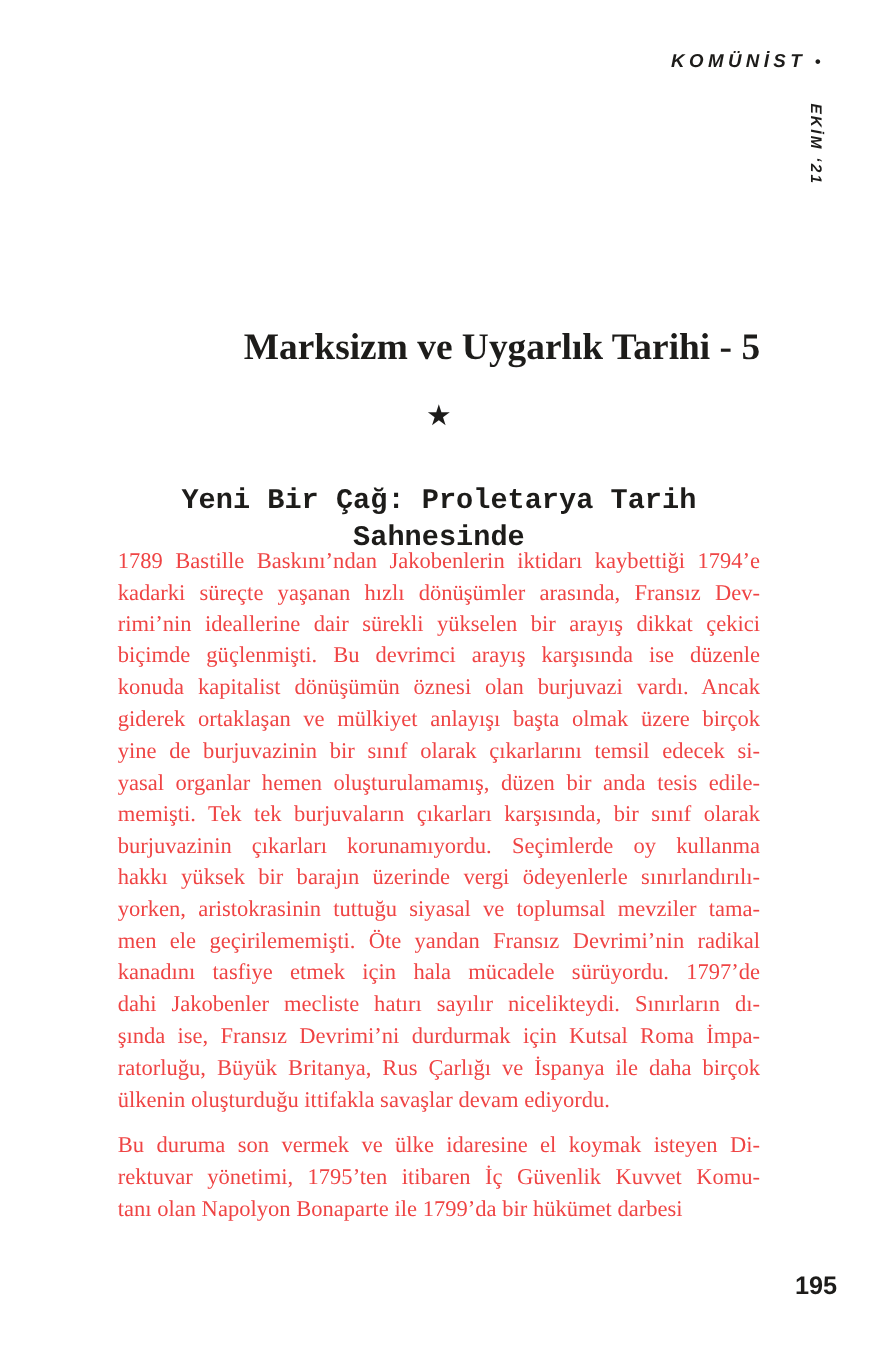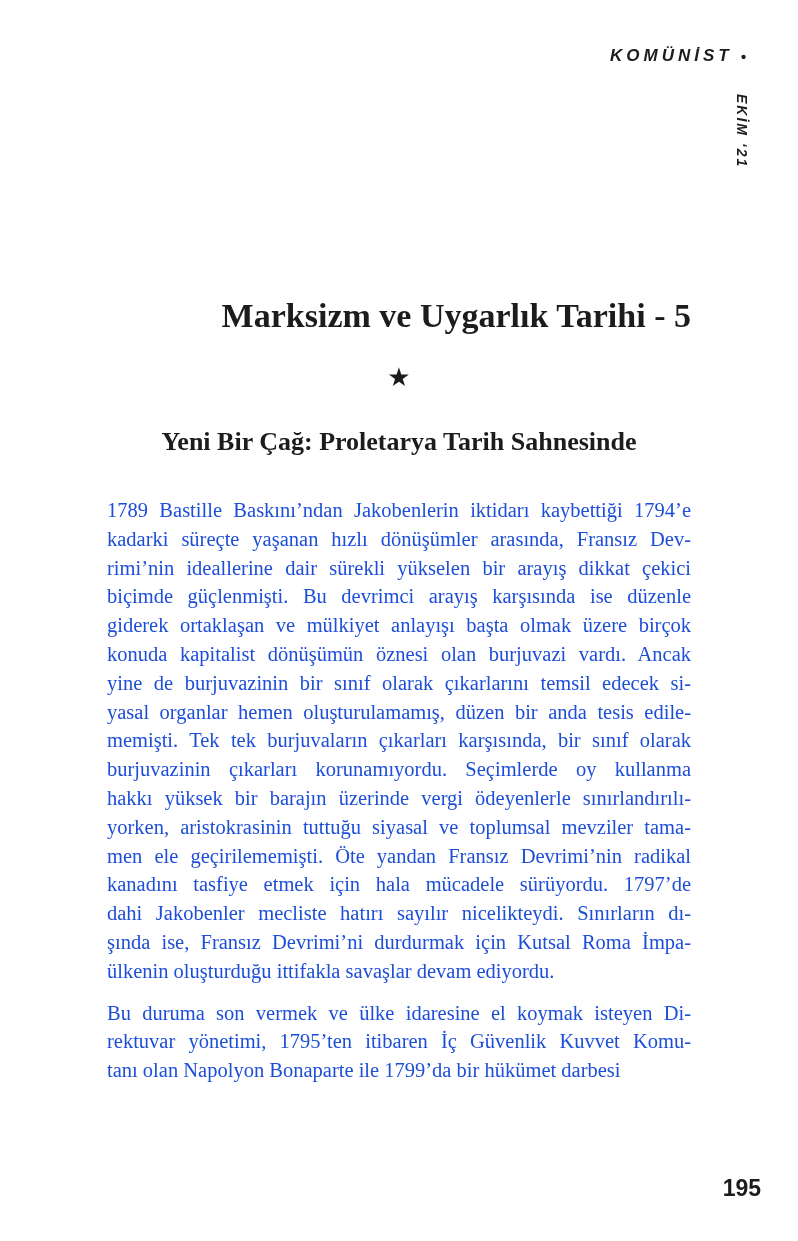--- a/index.html
+++ b/index.html
@@ -70,40 +70,40 @@
     position: absolute;
     top: 362px;
     left: 107px;
     width: 584px;
     text-align: center;
     font-size: 26px;
     color: #1d1c1a;
   }
   .article-subtitle {
     position: absolute;
-    top: 426px;
+    top: 439px;
     left: 107px;
     width: 584px;
     margin: 0;
     text-align: center;
-    font-family: Liberation Serif, serif;
+    font-family: Liberation Mono, monospace;
     font-weight: bold;
     font-size: 26px;
     line-height: 1.25;
     color: #1d1c1a;
   }
 
   
   .article-body {
     position: absolute;
     top: 496px;
     left: 107px;
     width: 584px;
     font-size: 20.5px;
-    color: #1d4ed8;
+    color: #ef4444;
   }
   .paragraph { margin: 0 0 13px 0; }
   .line {
     line-height: 28.8px;
     text-align: justify;
     text-align-last: justify;
     white-space: normal;
   }
   .line.last {
     text-align-last: left;
@@ -111,21 +111,20 @@
 
   
   .page-number {
     position: absolute;
     top: 1155px;
     right: 37px;
     font-family: "Liberation Sans", sans-serif;
     font-weight: bold;
     font-size: 23px;
     color: #1d1c1a;
-    margin-top: 20px;
   }
 </style>
 </head>
 <body>
 
 <div class="page">
 
   <div class="masthead">
     <span>KOMÜNİST</span>
       <span class="dot">•</span>
@@ -138,32 +137,33 @@
   <div class="star-divider">★</div>
 
   <h2 class="article-subtitle">Yeni Bir Çağ: Proletarya Tarih Sahnesinde</h2>
 
   <div class="article-body">
       <div class="paragraph">
         <div class="line">1789 Bastille Baskını’ndan Jakobenlerin iktidarı kaybettiği 1794’e</div>
         <div class="line">kadarki süreçte yaşanan hızlı dönüşümler arasında, Fransız Dev-</div>
         <div class="line">rimi’nin ideallerine dair sürekli yükselen bir arayış dikkat çekici</div>
         <div class="line">biçimde güçlenmişti. Bu devrimci arayış karşısında ise düzenle</div>
+        <div class="line">konuda kapitalist dönüşümün öznesi olan burjuvazi vardı. Ancak</div>
         <div class="line">giderek ortaklaşan ve mülkiyet anlayışı başta olmak üzere birçok</div>
-        <div class="line">konuda kapitalist dönüşümün öznesi olan burjuvazi vardı. Ancak</div>
         <div class="line">yine de burjuvazinin bir sınıf olarak çıkarlarını temsil edecek si-</div>
         <div class="line">yasal organlar hemen oluşturulamamış, düzen bir anda tesis edile-</div>
         <div class="line">memişti. Tek tek burjuvaların çıkarları karşısında, bir sınıf olarak</div>
         <div class="line">burjuvazinin çıkarları korunamıyordu. Seçimlerde oy kullanma</div>
         <div class="line">hakkı yüksek bir barajın üzerinde vergi ödeyenlerle sınırlandırılı-</div>
         <div class="line">yorken, aristokrasinin tuttuğu siyasal ve toplumsal mevziler tama-</div>
         <div class="line">men ele geçirilememişti. Öte yandan Fransız Devrimi’nin radikal</div>
         <div class="line">kanadını tasfiye etmek için hala mücadele sürüyordu. 1797’de</div>
         <div class="line">dahi Jakobenler mecliste hatırı sayılır nicelikteydi. Sınırların dı-</div>
         <div class="line">şında ise, Fransız Devrimi’ni durdurmak için Kutsal Roma İmpa-</div>
+        <div class="line">ratorluğu, Büyük Britanya, Rus Çarlığı ve İspanya ile daha birçok</div>
         <div class="line last">ülkenin oluşturduğu ittifakla savaşlar devam ediyordu.</div>
       </div>
       <div class="paragraph">
         <div class="line">Bu duruma son vermek ve ülke idaresine el koymak isteyen Di-</div>
         <div class="line">rektuvar yönetimi, 1795’ten itibaren İç Güvenlik Kuvvet Komu-</div>
         <div class="line last">tanı olan Napolyon Bonaparte ile 1799’da bir hükümet darbesi</div>
       </div>
     </div>
 
   <div class="page-number">195</div>

